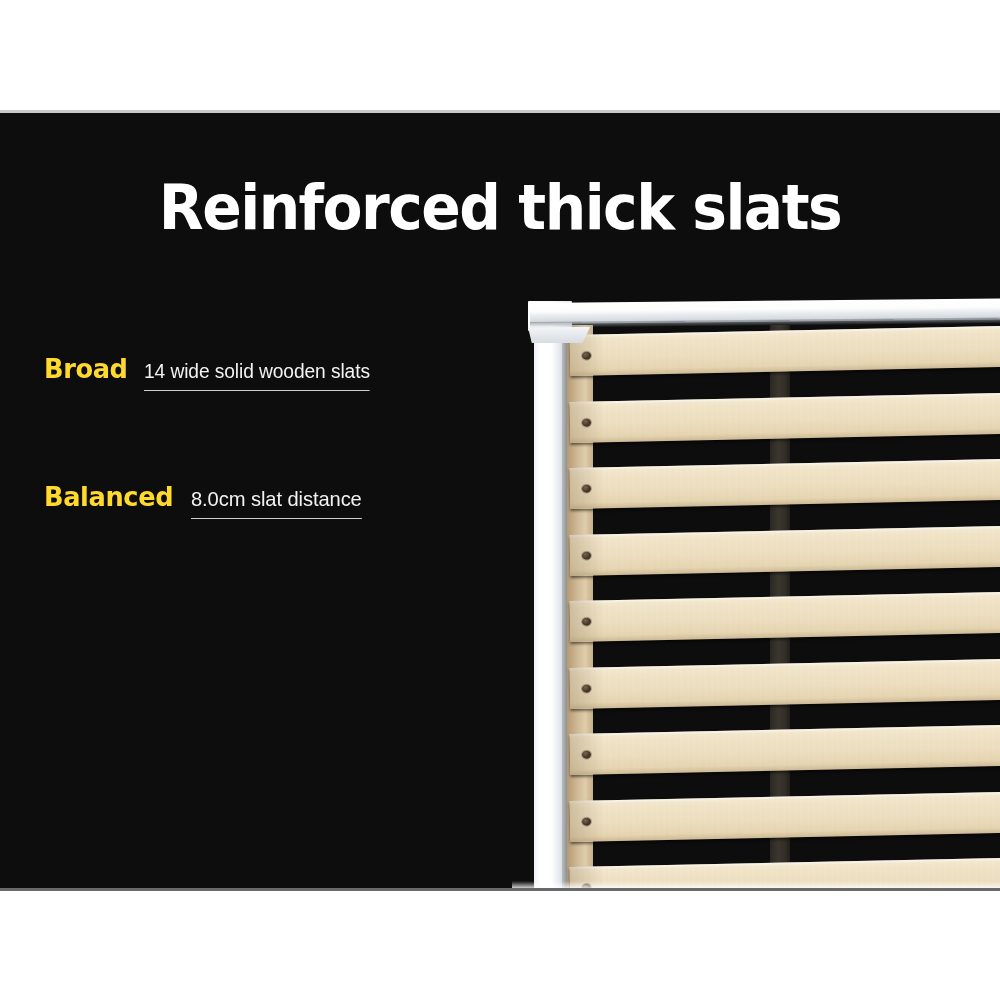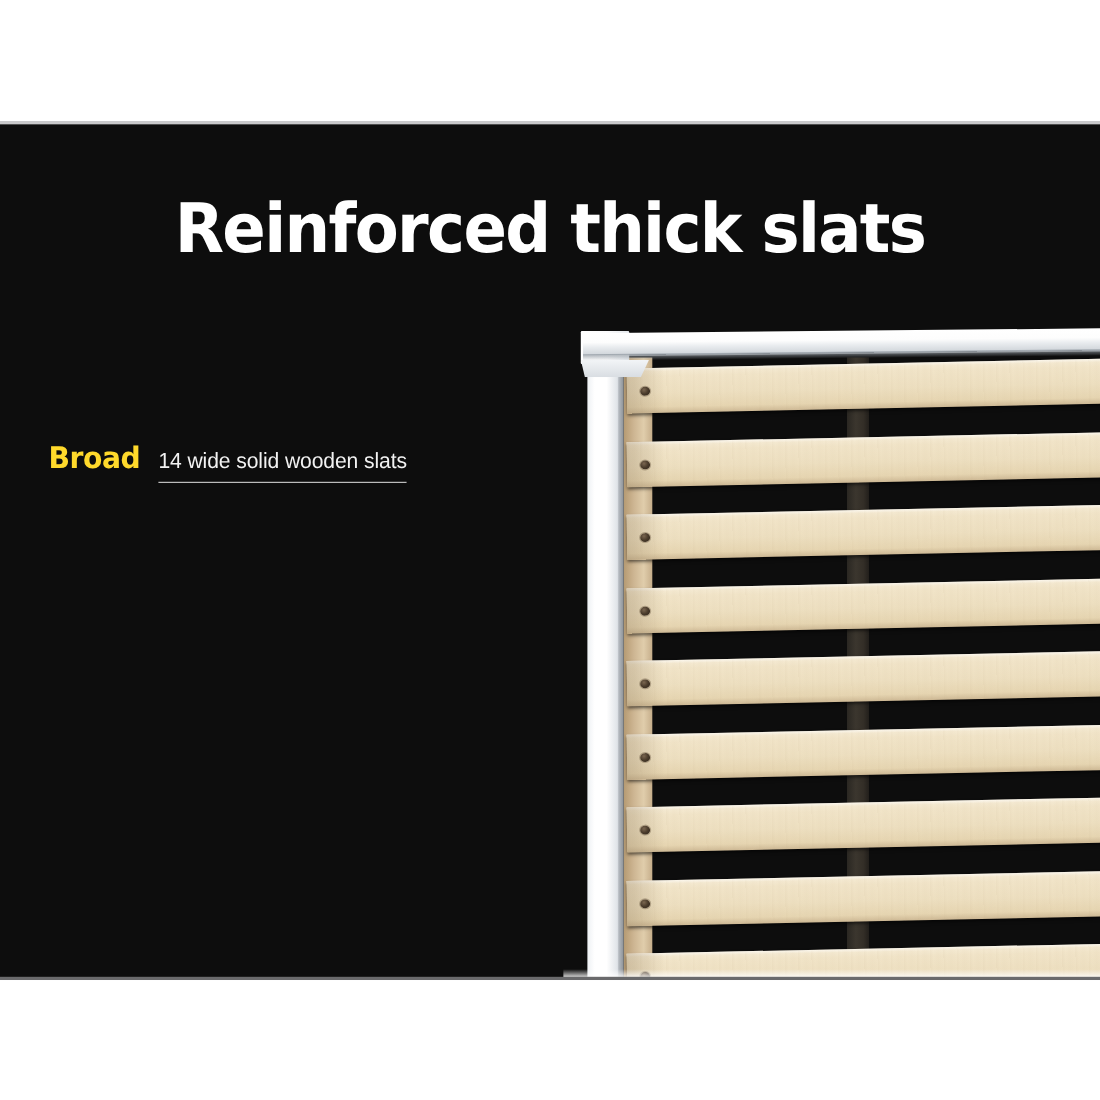--- a/index.html
+++ b/index.html
@@ -32,21 +32,21 @@
     font-family:"DejaVu Sans","Liberation Sans",sans-serif;
     font-weight:bold;
     font-size:62px;
     letter-spacing:-1.6px;
     transform:scaleX(.94);
     transform-origin:50% 50%;
     white-space:nowrap;
   }
 
   
-  .features{position:absolute;left:44px;top:240px;width:520px;margin-top:48px;}
+  .features{position:absolute;left:44px;top:240px;width:520px;}
   .feature{position:relative;height:125px;}
   .feature-line{display:flex;align-items:baseline;}
   .f-key{
     color:#FFD92B;
     font-family:"DejaVu Sans","Liberation Sans",sans-serif;
     font-weight:bold;
     font-size:27px;
     letter-spacing:-.4px;
     transform:scaleX(.95);
     transform-origin:0 50%;
@@ -183,20 +183,26 @@
 
     <div class="features">
 
       <div class="feature r1">
         <div class="feature-line">
           <span class="f-key">Broad</span>
           <span class="f-val">14 wide solid wooden slats</span>
         </div>
       </div>
 
+      <div class="feature r2">
+        <div class="feature-line">
+          <span class="f-key">Balanced</span>
+          <span class="f-val">8.0cm slat distance</span>
+        </div>
+      </div>
 
 
 
     </div>
 
   </div>
 
   <div class="bed">
     <div class="bed-inner">
 

